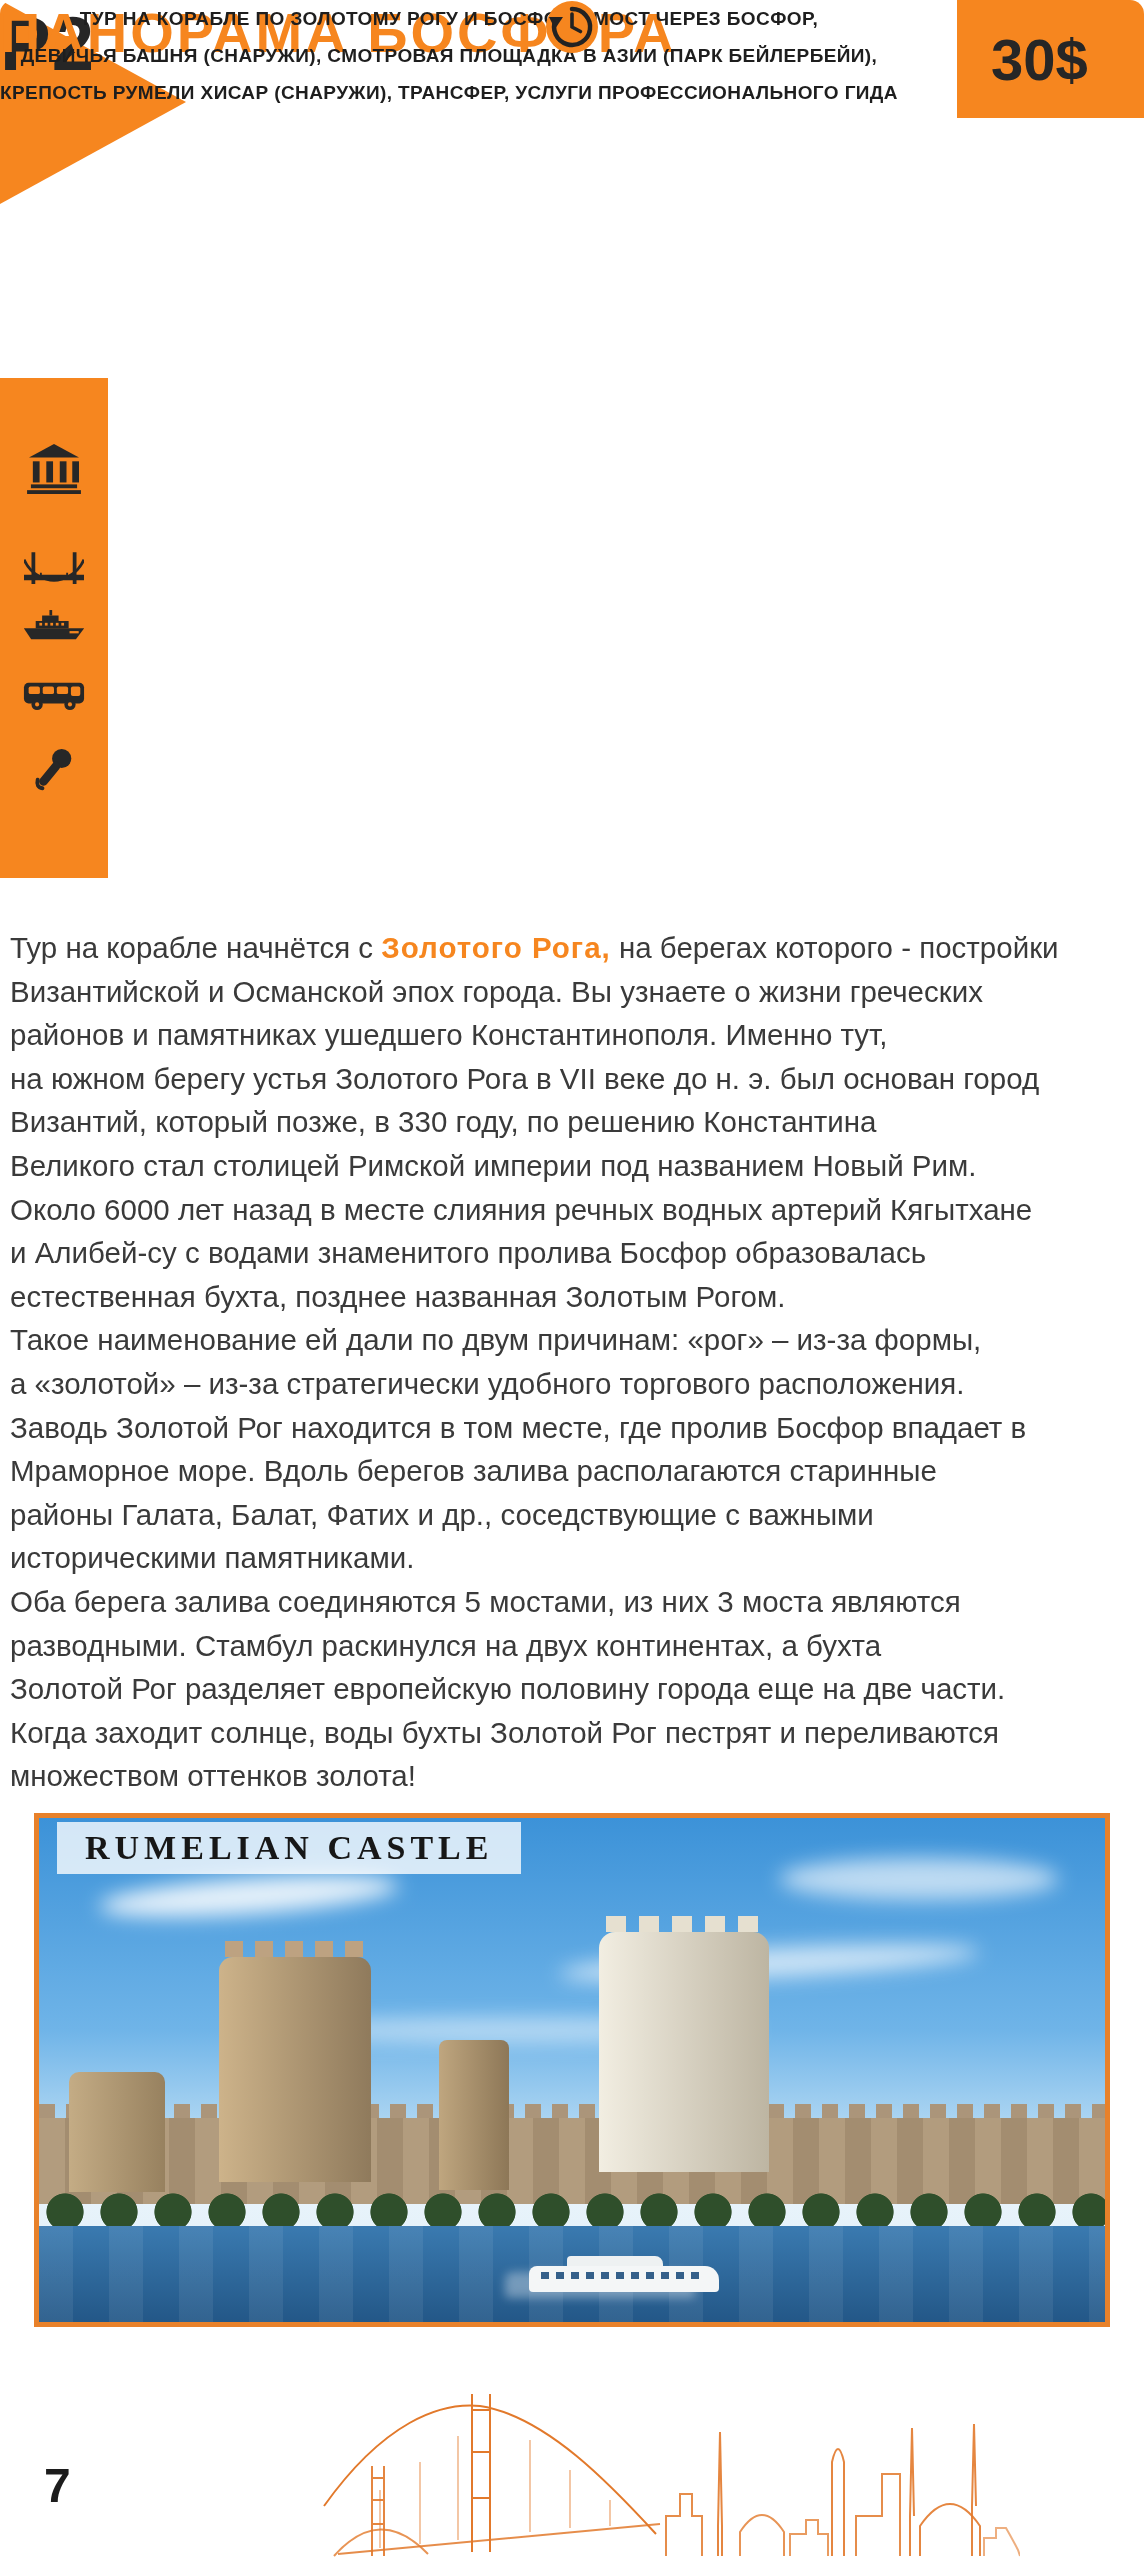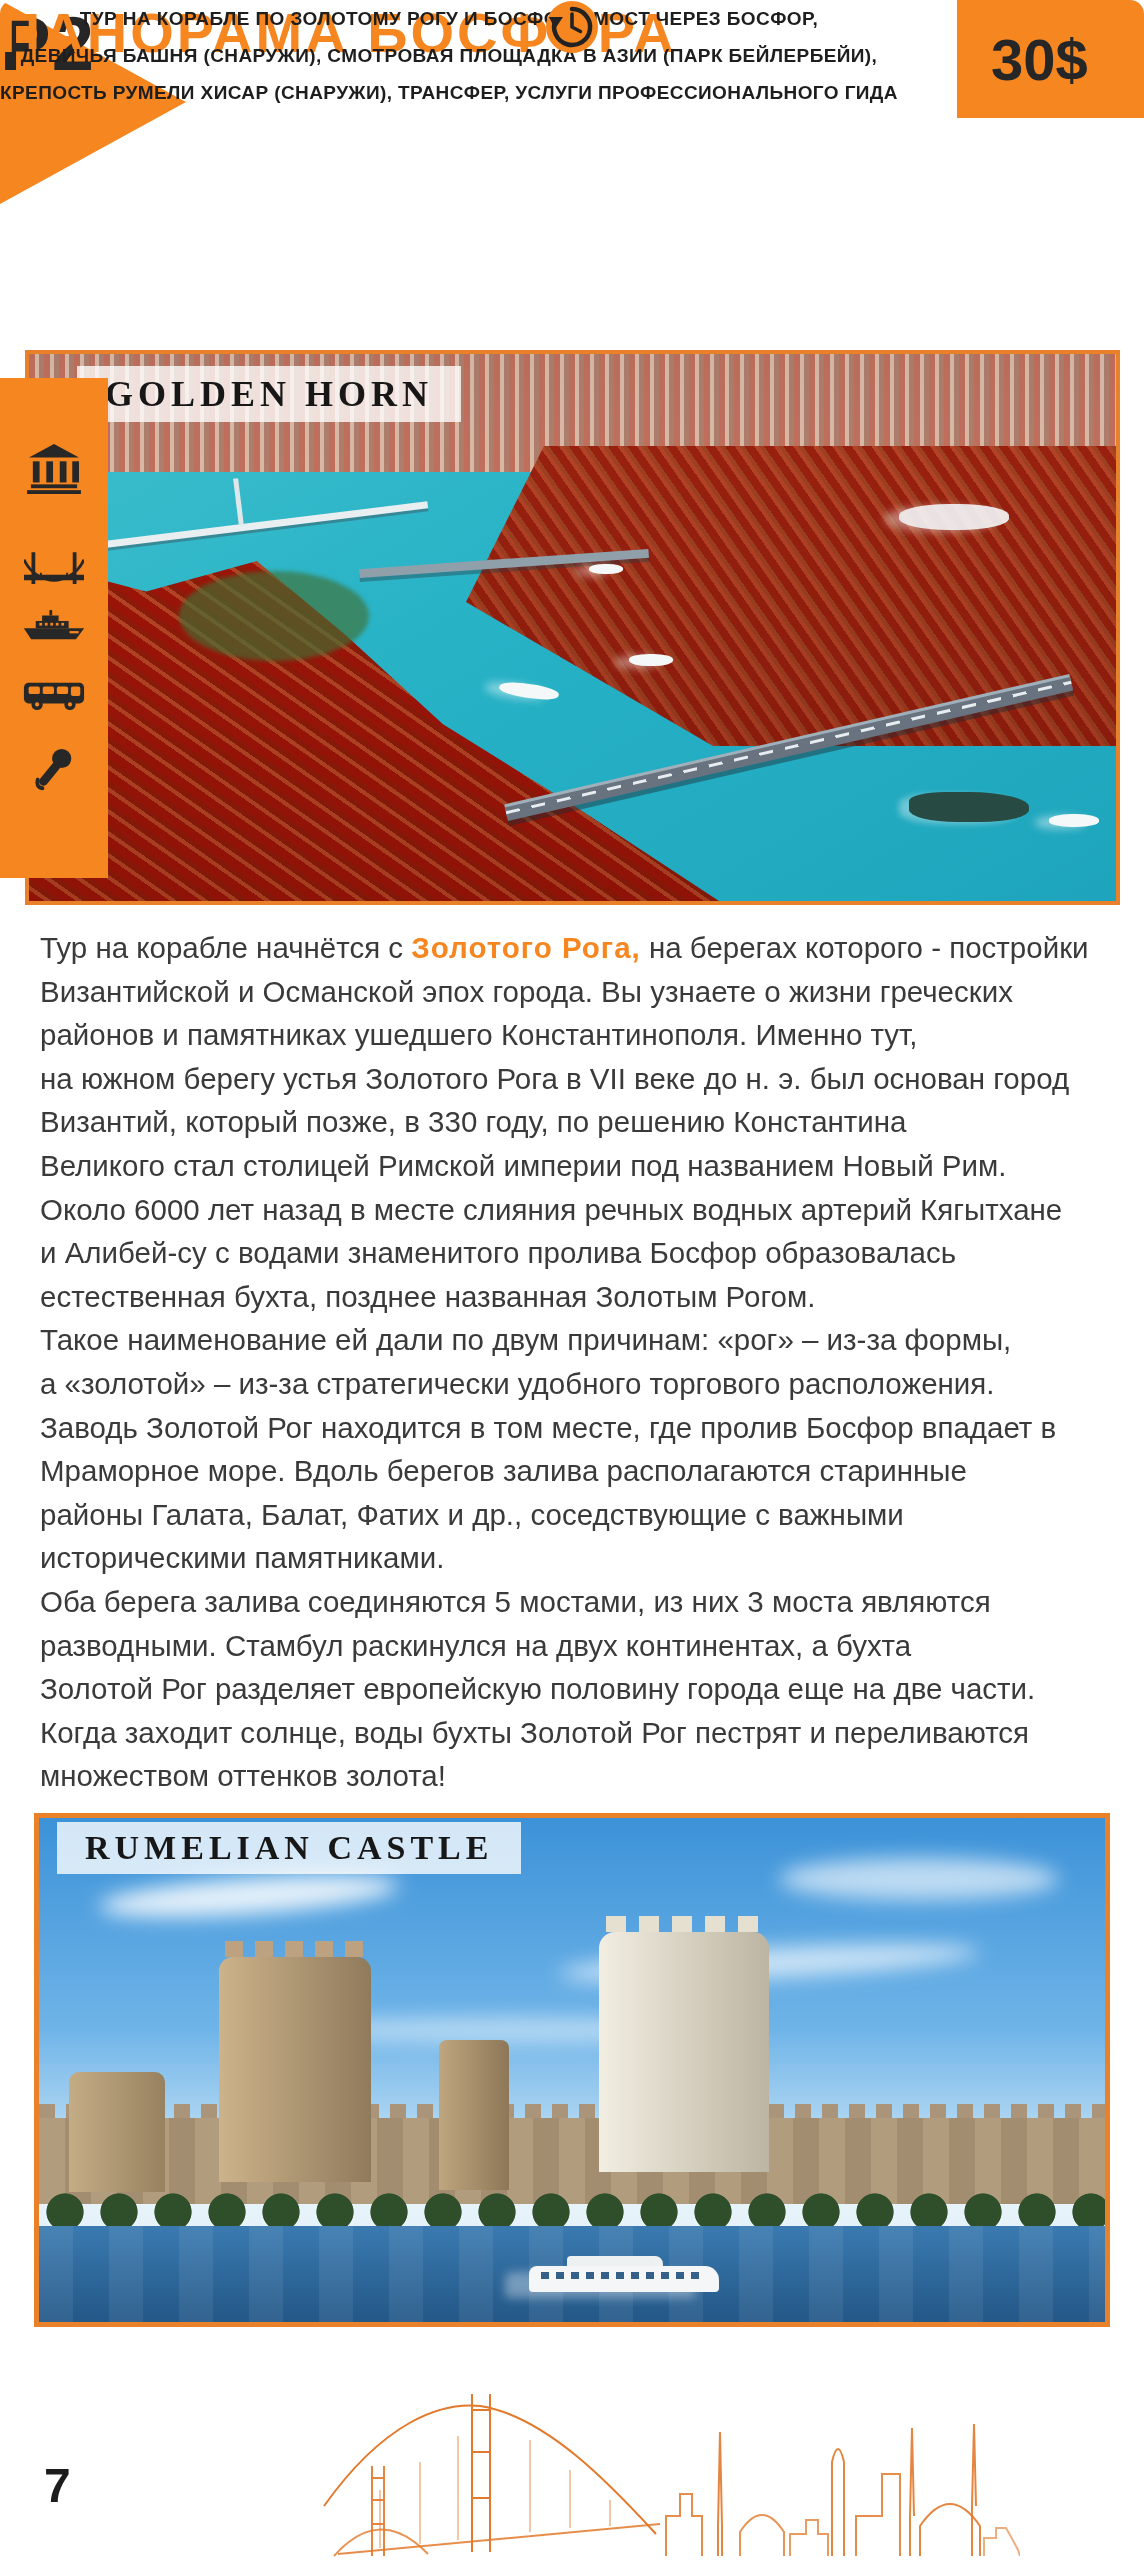--- a/index.html
+++ b/index.html
@@ -124,21 +124,21 @@
   }
   .sidebar .icon { position:absolute; left:50%; transform:translateX(-50%); }
   .icon.i-museum { top:66px; }
   .icon.i-bridge { top:170px; }
   .icon.i-ship   { top:232px; }
   .icon.i-bus    { top:300px; }
   .icon.i-mic    { top:368px; }
 
   
   .article {
-    position:absolute; left:40px; top:926px; width:1100px;
+    position:absolute; left:10px; top:926px; width:1100px;
     font-size:29.5px; line-height:43.6px; color:#3a3a3a;
   }
   .article .intro-highlight { color:#F6861F; font-weight:bold; letter-spacing:1px; }
   .article .body-rest { white-space:pre-line; }
 
   
   .rc-sky { position:absolute; inset:0;
     background:linear-gradient(180deg,#3c92d8 0%, #6fb4e8 42%, #b9dcf4 64%, #e9f4fb 72%, #dfeef8 100%); }
   .rc-cloud { position:absolute; background:rgba(255,255,255,.85); border-radius:50%; filter:blur(10px); }
   .rc-c1 { left:60px; top:60px; width:300px; height:36px; transform:rotate(-4deg); }
@@ -208,38 +208,20 @@
     <span>
       <svg width="54" height="54" viewBox="0 0 54 54">
         <circle cx="27" cy="27" r="26" fill="#F6861F"></circle>
         <path d="M27 9 a18 18 0 1 1 -16.2 10.4" fill="none" stroke="#222222" stroke-width="4.5" stroke-linecap="round"></path>
         <polygon points="4,17 18,17 10,29" fill="#222222"></polygon>
         <path d="M27 27 L27 14 M27 27 L35.5 31.5" stroke="#222222" stroke-width="3.6" stroke-linecap="round" fill="none"></path>
       </svg>
     </span>
   </div>
 
-  <div class="photo photo1">
-    <div class="gh-water"></div>
-    <div class="gh-city-top"></div>
-    <div class="gh-city-right"></div>
-    <div class="gh-city-bl"></div>
-    <div class="gh-green"></div>
-    <div class="gh-bridge b1"></div>
-    <div class="gh-bridge b2"></div>
-    <div class="gh-bridge b3"></div>
-    <div class="boat s1"></div>
-    <div class="boat s2"></div>
-    <div class="boat s3"></div>
-    <div class="boat s4"></div>
-
-    <div class="boat s6"></div>
-    <div class="boat s7 dark"></div>
-    <div class="label-band">GOLDEN HORN</div>
-  </div>
 
   <div class="sidebar">
     <span class="icon i-museum">
       <svg width="54" height="50" viewBox="0 0 56 52" fill="#272727">
         <polygon points="28,0 54,14 2,14"></polygon>
         <rect x="6" y="18" width="7" height="22"></rect>
         <rect x="20" y="18" width="7" height="22"></rect>
         <rect x="34" y="18" width="7" height="22"></rect>
         <rect x="47" y="18" width="7" height="22"></rect>
         <rect x="4" y="42" width="48" height="4"></rect>

